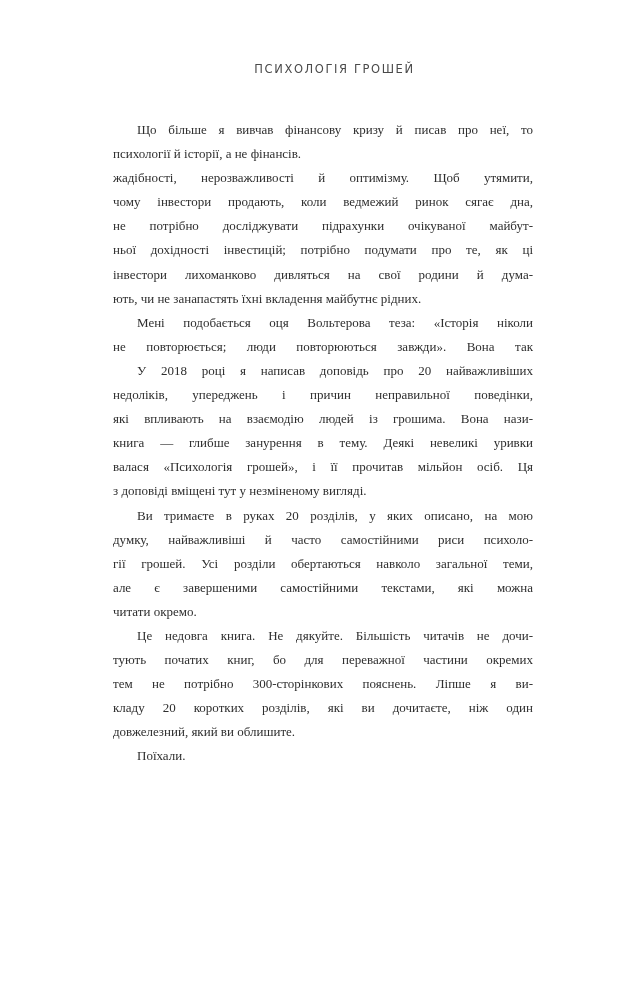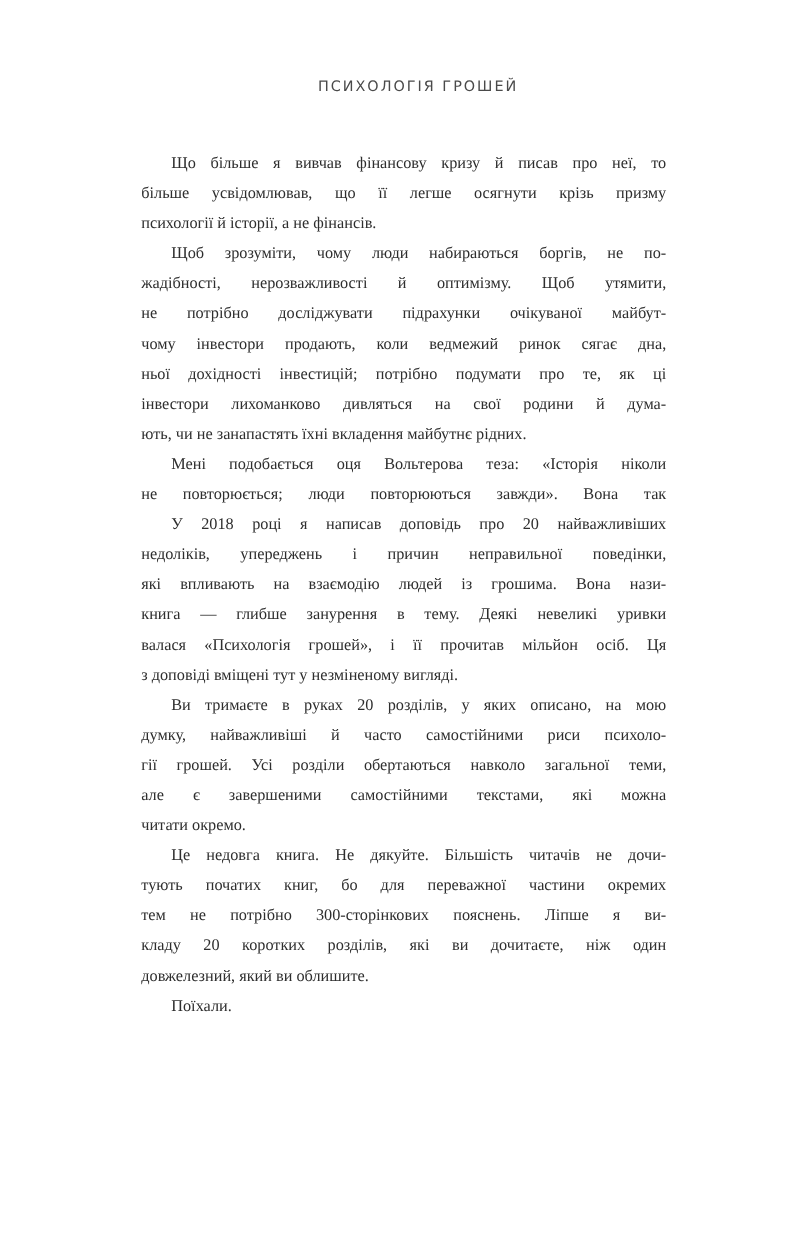--- a/index.html
+++ b/index.html
@@ -53,29 +53,27 @@
 </head>
 <body>
 
 <div class="page">
   <div class="running-header">ПСИХОЛОГІЯ ГРОШЕЙ</div>
 
   <div class="body-text">
 
     <div>
       <span class="line indent">Що більше я вивчав фінансову кризу й писав про неї, то</span>
-      <span class="line">більше усвідомлював, що її легше осягнути крізь призму</span>
       <span class="line last">психології й історії, а не фінансів.</span>
     </div>
 
     <div>
-      <span class="line indent">Щоб зрозуміти, чому люди набираються боргів, не по-</span>
       <span class="line">жадібності, нерозважливості й оптимізму. Щоб утямити,</span>
+      <span class="line">чому інвестори продають, коли ведмежий ринок сягає дна,</span>
       <span class="line">не потрібно досліджувати підрахунки очікуваної майбут-</span>
-      <span class="line">чому інвестори продають, коли ведмежий ринок сягає дна,</span>
       <span class="line">ньої дохідності інвестицій; потрібно подумати про те, як ці</span>
       <span class="line">інвестори лихоманково дивляться на свої родини й дума-</span>
       <span class="line last">ють, чи не занапастять їхні вкладення майбутнє рідних.</span>
     </div>
 
     <div>
       <span class="line indent">Мені подобається оця Вольтерова теза: «Історія ніколи</span>
       <span class="line">не повторюється; люди повторюються завжди». Вона так</span>
     </div>
 

